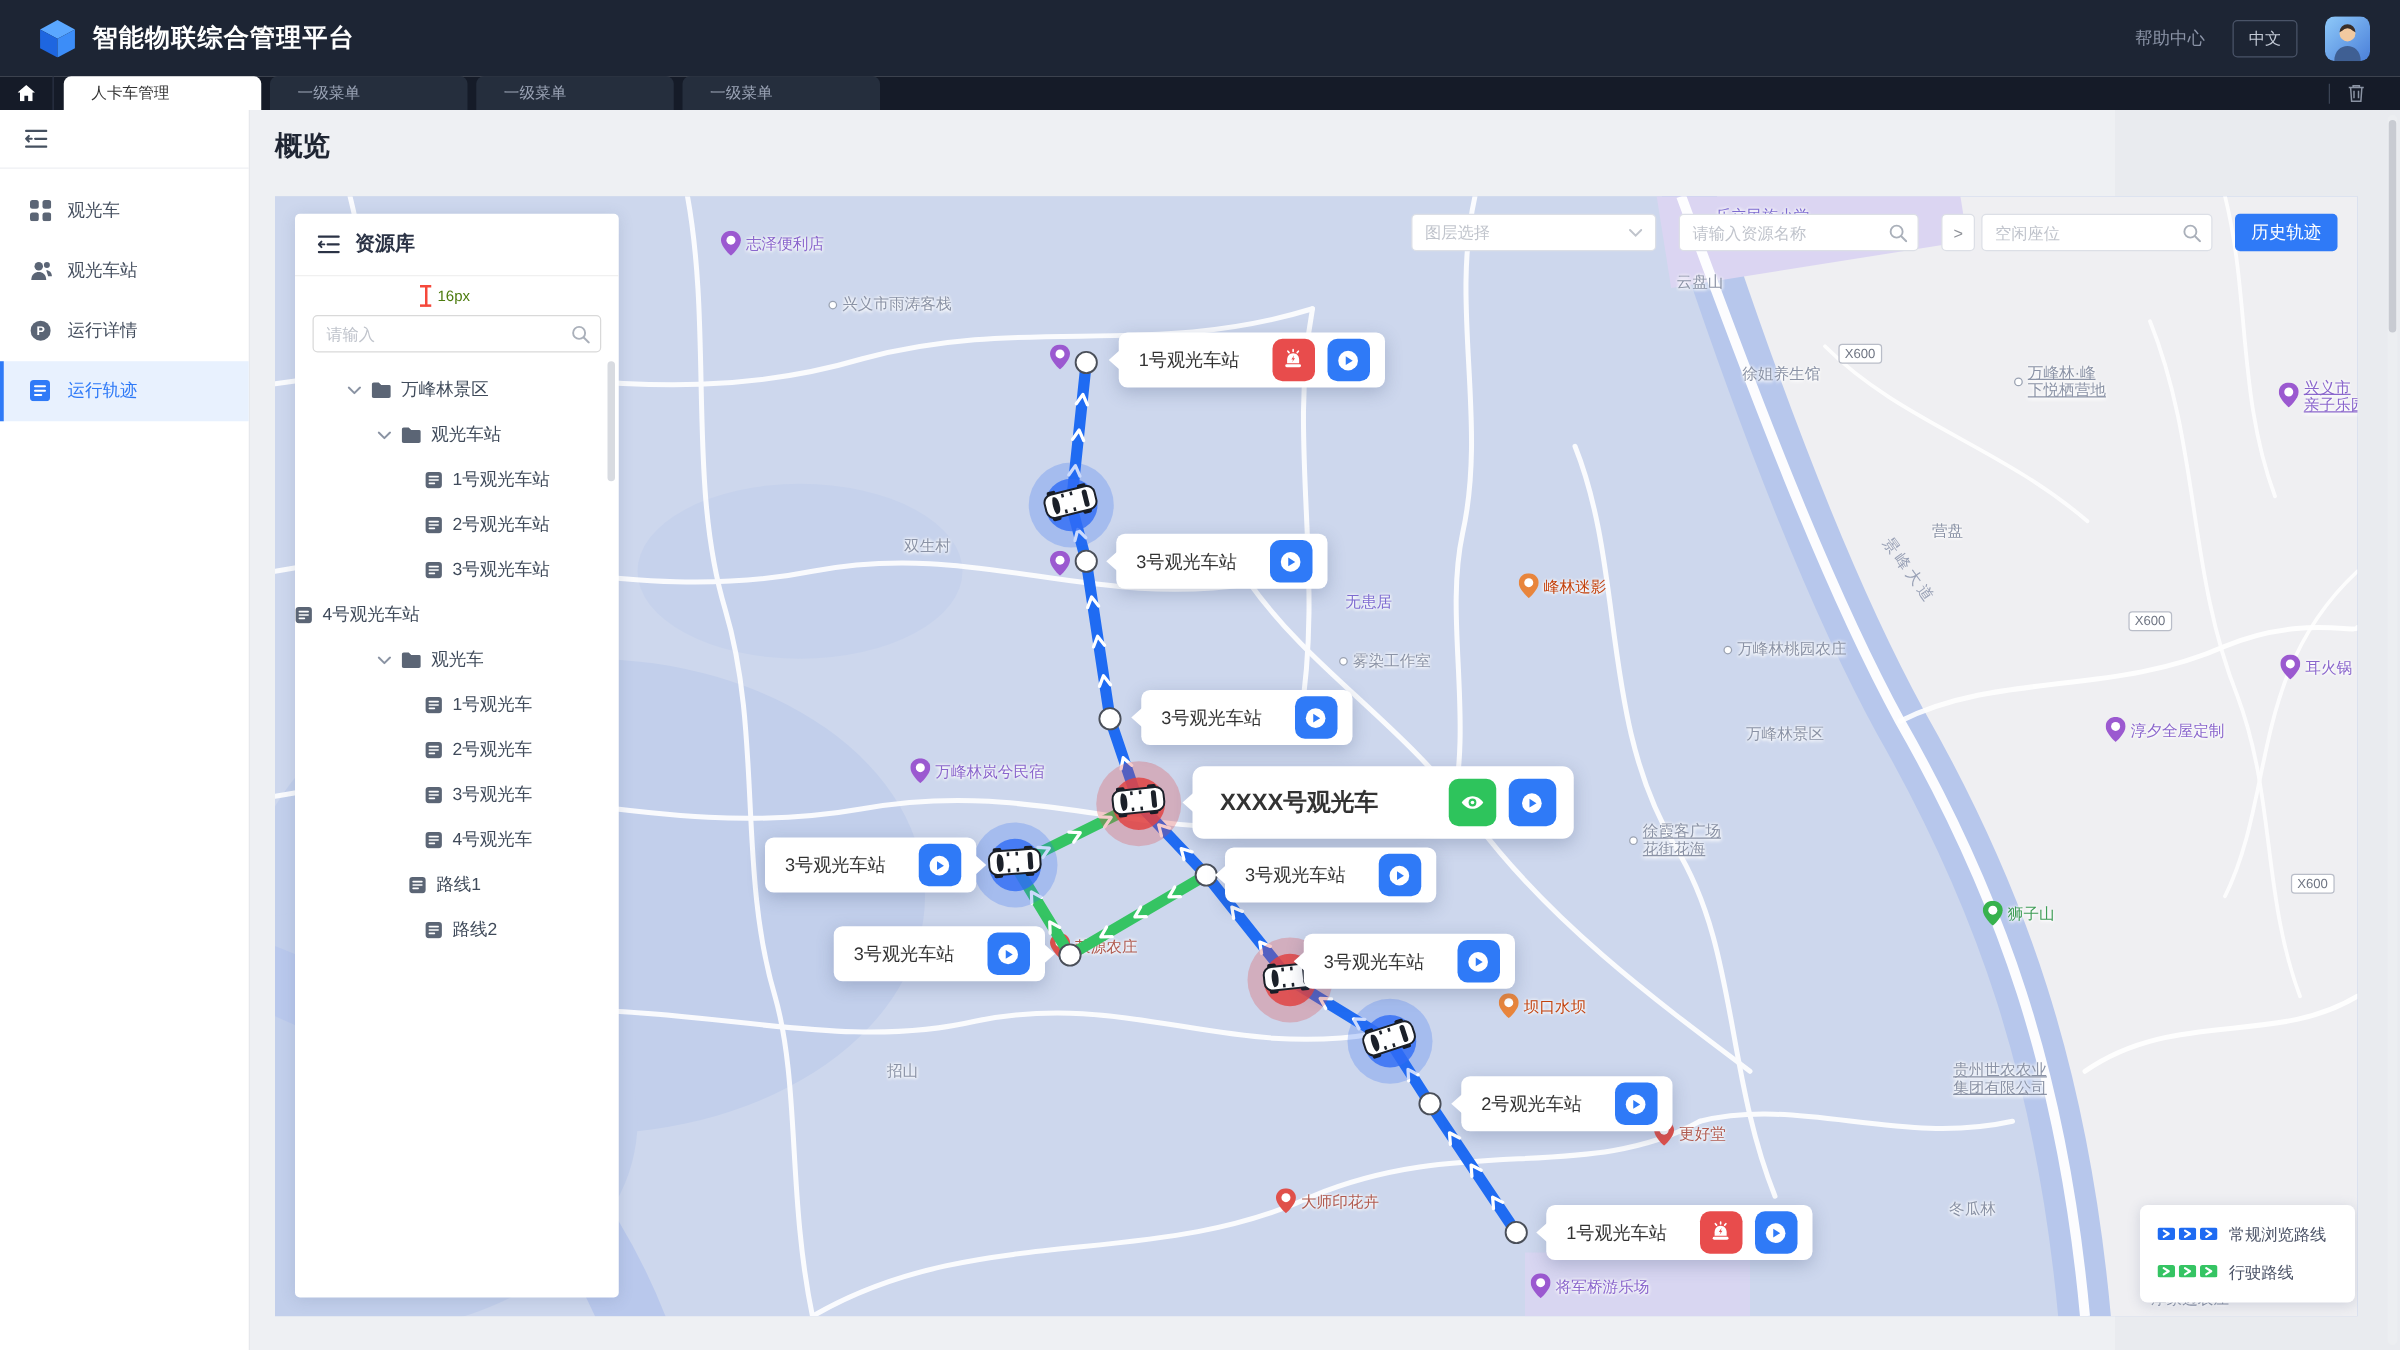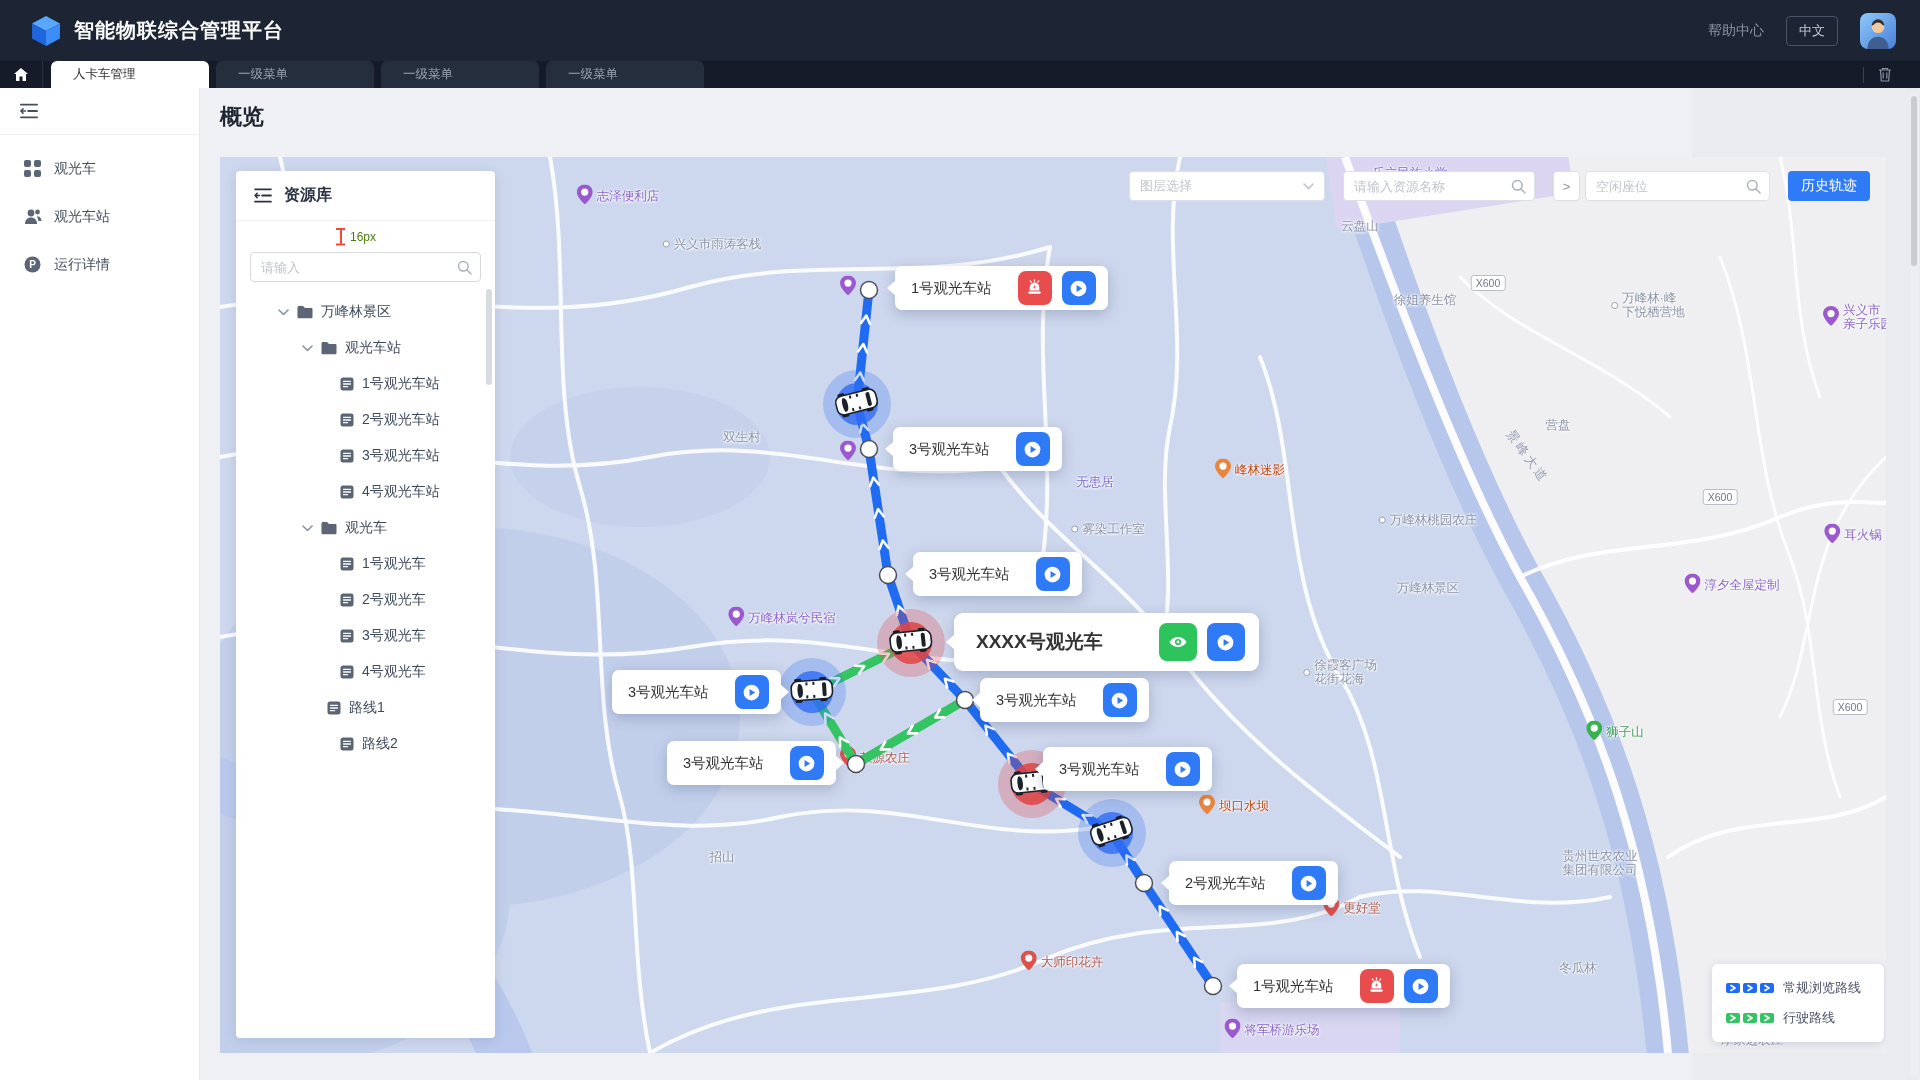--- a/index.html
+++ b/index.html
@@ -47,21 +47,21 @@
   .map{position:absolute;left:20px;top:69px;width:1666px;height:896px;background:#cdd7ed;overflow:hidden;}
   .map svg.terrain{position:absolute;left:0;top:0;z-index:1;}
   .poi-layer{position:absolute;inset:0;z-index:3;}
   svg.route-layer{position:absolute;left:0;top:0;z-index:6;pointer-events:none;overflow:visible;}
   .vehicle-layer{position:absolute;inset:0;z-index:8;}
   .label-layer{position:absolute;inset:0;z-index:10;}
 
   
   .poi{position:absolute;transform:translate(-50%,-50%);display:flex;align-items:center;gap:4px;white-space:nowrap;
        font-size:12.5px;text-shadow:0 0 3px #fff,0 0 3px #fff,0 1px 3px #fff;}
-  .poi .lines{display:flex;flex-direction:column;line-height:14px;}
+  .poi .lines{display:flex;flex-direction:column;line-height:14px;text-decoration:underline;}
   .poi.t-text{color:#8b93a6;}
   .poi.t-text2{color:#8b93a6;}
   .poi.t-text-purple{color:#7d6bd0;}
   .poi.t-dot .dot,.poi.t-dot2 .dot{width:7px;height:7px;border-radius:50%;background:#fff;border:1.5px solid #9aa2b2;box-sizing:border-box;}
   .poi.t-dot,.poi.t-dot2{color:#8b93a6;}
   .poi.t-badge{background:#fff;border:1px solid #b9bdc8;border-radius:3px;color:#707684;font-size:10.5px;
                padding:1px 4px;text-shadow:none;}
   .poi.t-pin-purple,.poi.t-pin-purple2{color:#8a66cc;}
   .poi.t-pin-red{color:#b05a4f;}
   .poi.t-pin-green{color:#3f9d57;}
@@ -239,20 +239,29 @@
           <span>观光车站</span>
         </div>
         <div class="side-item">
           <span class="s-icon">
             <svg width="17" height="17" viewBox="0 0 17 17">
               <circle cx="8.5" cy="8.5" r="8" fill="#5b6575"></circle>
               <text x="8.5" y="12.2" text-anchor="middle" font-size="10" font-weight="bold" fill="#fff" font-family="Liberation Sans,sans-serif">P</text>
             </svg>
           </span>
           <span>运行详情</span>
+        </div>
+        <div class="side-item active">
+          <span class="s-icon">
+            <svg width="16" height="17" viewBox="0 0 16 17">
+              <rect x="0" y="0" width="16" height="17" rx="3" fill="#2f7af7"></rect>
+              <path d="M4 5 H12 M4 8.5 H12 M4 12 H9" stroke="#fff" stroke-width="1.6" stroke-linecap="round"></path>
+            </svg>
+          </span>
+          <span>运行轨迹</span>
         </div>
       </div>
   </div>
 
   <div class="content">
     <div class="page-title">概览</div>
 
     <div class="map">
 
       <svg class="terrain" width="1666" height="896" viewBox="0 0 1666 896">
@@ -892,21 +901,21 @@
             </div>
             <div class="tree-row" style="padding-left: 104px;">
               <span class="tr-icon">
                 <svg width="14" height="14" viewBox="0 0 14 14">
                   <rect x="0.5" y="0.5" width="13" height="13" rx="2.5" fill="#5b6575"></rect>
                   <path d="M3.5 4.3 H10.5 M3.5 7 H10.5 M3.5 9.7 H7.5" stroke="#fff" stroke-width="1.3" stroke-linecap="round"></path>
                 </svg>
               </span>
               <span>3号观光车站</span>
             </div>
-            <div class="tree-row" style="padding-left: 104px; text-align: center;">
+            <div class="tree-row" style=" text-align: center;">
               <span class="tr-icon">
                 <svg width="14" height="14" viewBox="0 0 14 14">
                   <rect x="0.5" y="0.5" width="13" height="13" rx="2.5" fill="#5b6575"></rect>
                   <path d="M3.5 4.3 H10.5 M3.5 7 H10.5 M3.5 9.7 H7.5" stroke="#fff" stroke-width="1.3" stroke-linecap="round"></path>
                 </svg>
               </span>
               <span>4号观光车站</span>
             </div>
             <div class="tree-row" style="padding-left: 66px;">
               <span class="tr-icon">

